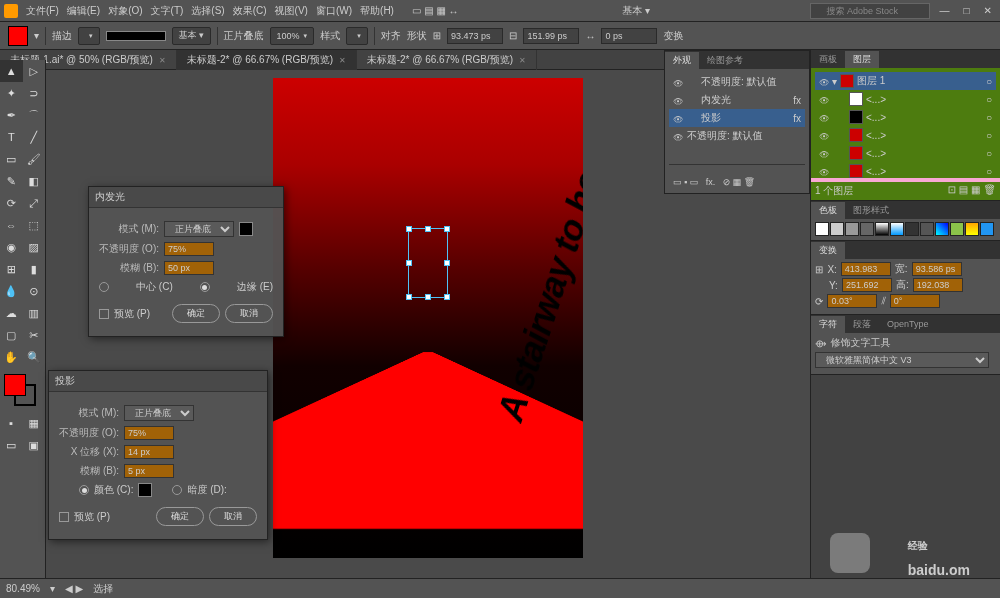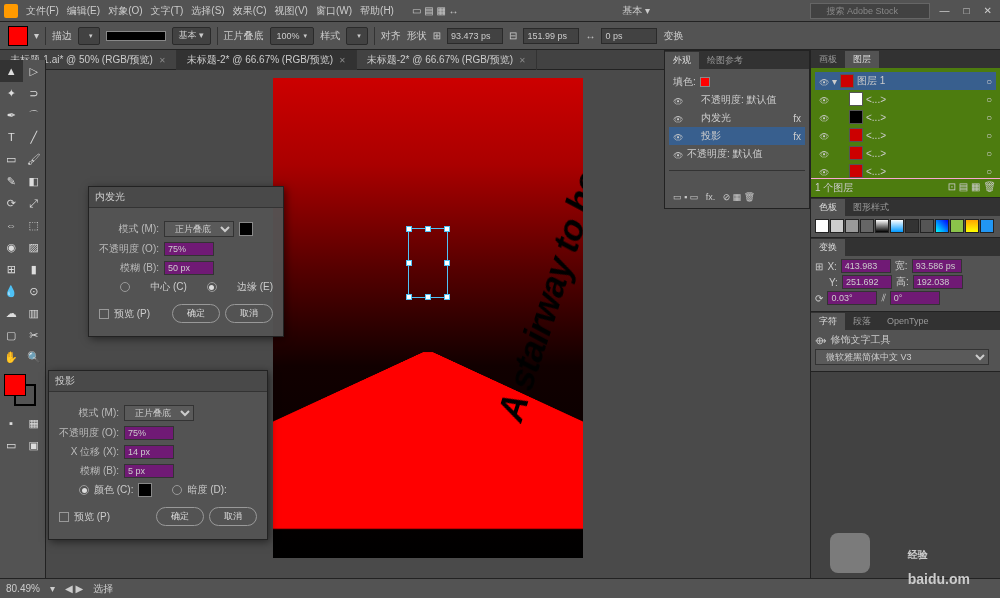--- a/index.html
+++ b/index.html
@@ -36,21 +36,21 @@
 .selhandle{width:6px;height:6px;background:#fff;border:1px solid #4fc3f7;position:absolute}
 .sh-tl{top:-3px;left:-3px}.sh-tr{top:-3px;right:-3px}.sh-bl{bottom:-3px;left:-3px}.sh-br{bottom:-3px;right:-3px}
 .sh-tm{top:-3px;left:50%;margin-left:-3px}.sh-bm{bottom:-3px;left:50%;margin-left:-3px}
 .sh-ml{top:50%;left:-3px;margin-top:-3px}.sh-mr{top:50%;right:-3px;margin-top:-3px}
 .dialog{position:absolute;background:rgba(83,83,83,0.95);border:1px solid #222;box-shadow:2px 2px 8px rgba(0,0,0,0.5)}
 .dlg-title{background:#494949;padding:3px 6px;font-size:10px;border-bottom:1px solid #333}
 .dlg-body{padding:8px 10px}
 .dlg-row{display:flex;align-items:center;margin:5px 0;gap:5px;font-size:9px}
 .dlg-label{width:60px;text-align:right;color:#bbb}
 .dlg-select{background:#5a5a5a;border:1px solid #333;padding:1px 6px;font-size:9px}
-.dlg-num{background:#701a75;border:1px solid #333;width:50px;height:14px;padding:0 3px;font-size:9px}
+.dlg-num{background:#a16207;border:1px solid #333;width:50px;height:14px;padding:0 3px;font-size:9px}
 .dlg-btn{background:transparent;border:1px solid #999;border-radius:10px;padding:2px 14px;font-size:9px;color:#ddd}
 .radio{width:10px;height:10px;border:1px solid #999;border-radius:50%;display:inline-flex;align-items:center;justify-content:center}
 .radio.on::after{content:"";width:5px;height:5px;background:#ddd;border-radius:50%}
 .chk{width:10px;height:10px;border:1px solid #999;display:inline-block}
 .tinyswatch{width:14px;height:14px;background:#000;border:1px solid #888}
 .right-panels{position:absolute;top:50px;right:0;width:190px;bottom:20px;background:#424242;border-left:1px solid #222;display:flex;flex-direction:column}
 .rp-appearance{position:absolute;top:50px;right:190px;width:146px;background:#535353;border:1px solid #222}
 .panel-tabbar{display:flex;background:#323232;height:18px;align-items:center}
 .ptab{padding:2px 8px;font-size:9px;color:#999}
 .ptab.active{background:#535353;color:#ddd}
@@ -65,21 +65,21 @@
 .layer-row.sel{background:#385f8e}
 .swatch-panel{background:#535353;border-bottom:1px solid #222;padding:4px}
 .swatch-grid{display:flex;flex-wrap:wrap;gap:1px}
 .sw{width:14px;height:14px;border:1px solid #222}
 .color-panel{background:#535353;border-bottom:1px solid #222}
 .spectrum{width:100%;height:70px;background:linear-gradient(to bottom,rgba(255,255,255,1) 0%,rgba(255,255,255,0) 50%,rgba(0,0,0,0) 50%,rgba(0,0,0,1) 100%),linear-gradient(to right,red,yellow,lime,cyan,blue,magenta,red)}
 .hexrow{display:flex;justify-content:flex-end;padding:3px;gap:3px;font-size:9px}
 .transform-panel{background:#535353;padding:4px;font-size:9px;border-bottom:1px solid #222}
 .tp-row{display:flex;align-items:center;gap:4px;margin:2px 0}
 .statusbar{position:absolute;bottom:0;left:0;right:0;height:20px;background:#535353;border-top:1px solid #222;display:flex;align-items:center;padding:0 6px;gap:10px;font-size:9px}
-.watermark{position:absolute;right:30px;bottom:8px;font-size:22px;color:rgba(255,255,255,0.6);font-weight:bold;pointer-events:none}
+.watermark{position:absolute;right:30px;bottom:17px;font-size:22px;color:rgba(255,255,255,0.6);font-weight:bold;pointer-events:none}
 .wm-logo{position:absolute;right:130px;bottom:25px;width:40px;height:40px;background:rgba(255,255,255,0.3);border-radius:8px;pointer-events:none}
 .minisw{width:10px;height:10px;display:inline-block;border:1px solid #888}
 </style>
 </head>
 <body>
 
 <div class="menubar">
   <div class="appicon"></div>
   <span>文件(F)</span>
   <span>编辑(E)</span>
@@ -229,21 +229,21 @@
         <div class="tinyswatch"></div>
       </div>
     <div class="dlg-row">
         <span class="dlg-label">不透明度 (O):</span>
         <input class="dlg-num" value="75%" style="">
       </div>
     <div class="dlg-row">
         <span class="dlg-label">模糊 (B):</span>
         <input class="dlg-num" value="50 px" style="">
       </div>
-    <div class="dlg-row" style="justify-content:flex-end;gap:20px">
+    <div class="dlg-row" style="justify-content:space-between;gap:20px">
         <span class="radio"></span>
         <span>中心 (C)</span>
         <span class="radio on"></span>
         <span>边缘 (E)</span>
       </div>
     <div class="dlg-row" style="margin-top:10px">
         <span class="chk"></span>
         <span>预览 (P)</span>
         <span style="flex:1"></span>
         <button class="dlg-btn">确定</button>
@@ -289,42 +289,38 @@
   </div>
 </div>
 
 <div class="rp-appearance">
   <div class="panel-tabbar">
       <span class="ptab active">外观</span>
       <span class="ptab">绘图参考</span>
     </div>
   <div class="panel-body">
     <div class="ap-row">
-        <span>填色:</span>
-        <span class="minisw" style="background:#ff0000"></span>
-      </div>
-    <div class="ap-row">
         <span class="eye"></span>
         <span style="padding-left:14px">不透明度: 默认值</span>
       </div>
     <div class="ap-row">
         <span class="eye"></span>
         <span style="padding-left:14px">内发光</span>
         <span style="margin-left:auto">fx</span>
       </div>
     <div class="ap-row sel">
         <span class="eye"></span>
         <span style="padding-left:14px">投影</span>
         <span style="margin-left:auto">fx</span>
       </div>
     <div class="ap-row">
         <span class="eye"></span>
         <span>不透明度: 默认值</span>
       </div>
-    <div class="ap-row" style="border-top:1px solid #333;margin-top:7px;padding-top:21px;font-size:9px">▭ ▪ ▭ &nbsp; fx. &nbsp; ⊘ ▦ 🗑</div>
+    <div class="ap-row" style="border-top:1px solid #333;margin-top:19px;padding-top:12px;font-size:9px">▭ ▪ ▭ &nbsp; fx. &nbsp; ⊘ ▦ 🗑</div>
   </div>
 </div>
 
 <div class="right-panels">
 
   <div class="layers-panel">
     <div class="panel-tabbar">
         <span class="ptab">画板</span>
         <span class="ptab active">图层</span>
       </div>
@@ -365,21 +361,21 @@
           <span style="margin-left:auto">○</span>
         </div>
       <div class="layer-row">
           <span class="eye"></span>
           <span style="width:14px"></span>
           <div class="layer-thumb"></div>
           <span>&lt;...&gt;</span>
           <span style="margin-left:auto">○</span>
         </div>
     </div>
-    <div style="padding:2px 4px;border-top:1px solid #f9a8d4;font-size:9px;display:flex">
+    <div style="padding:2px 4px;border-top:4px solid #f9a8d4;font-size:9px;display:flex">
         <span>1 个图层</span>
         <span style="margin-left:auto">⊡ ▤ ▦ 🗑</span>
       </div>
   </div>
 
   <div class="swatch-panel">
     <div class="panel-tabbar" style="margin:-4px -4px 3px -4px">
         <span class="ptab active">色板</span>
         <span class="ptab">图形样式</span>
       </div>

